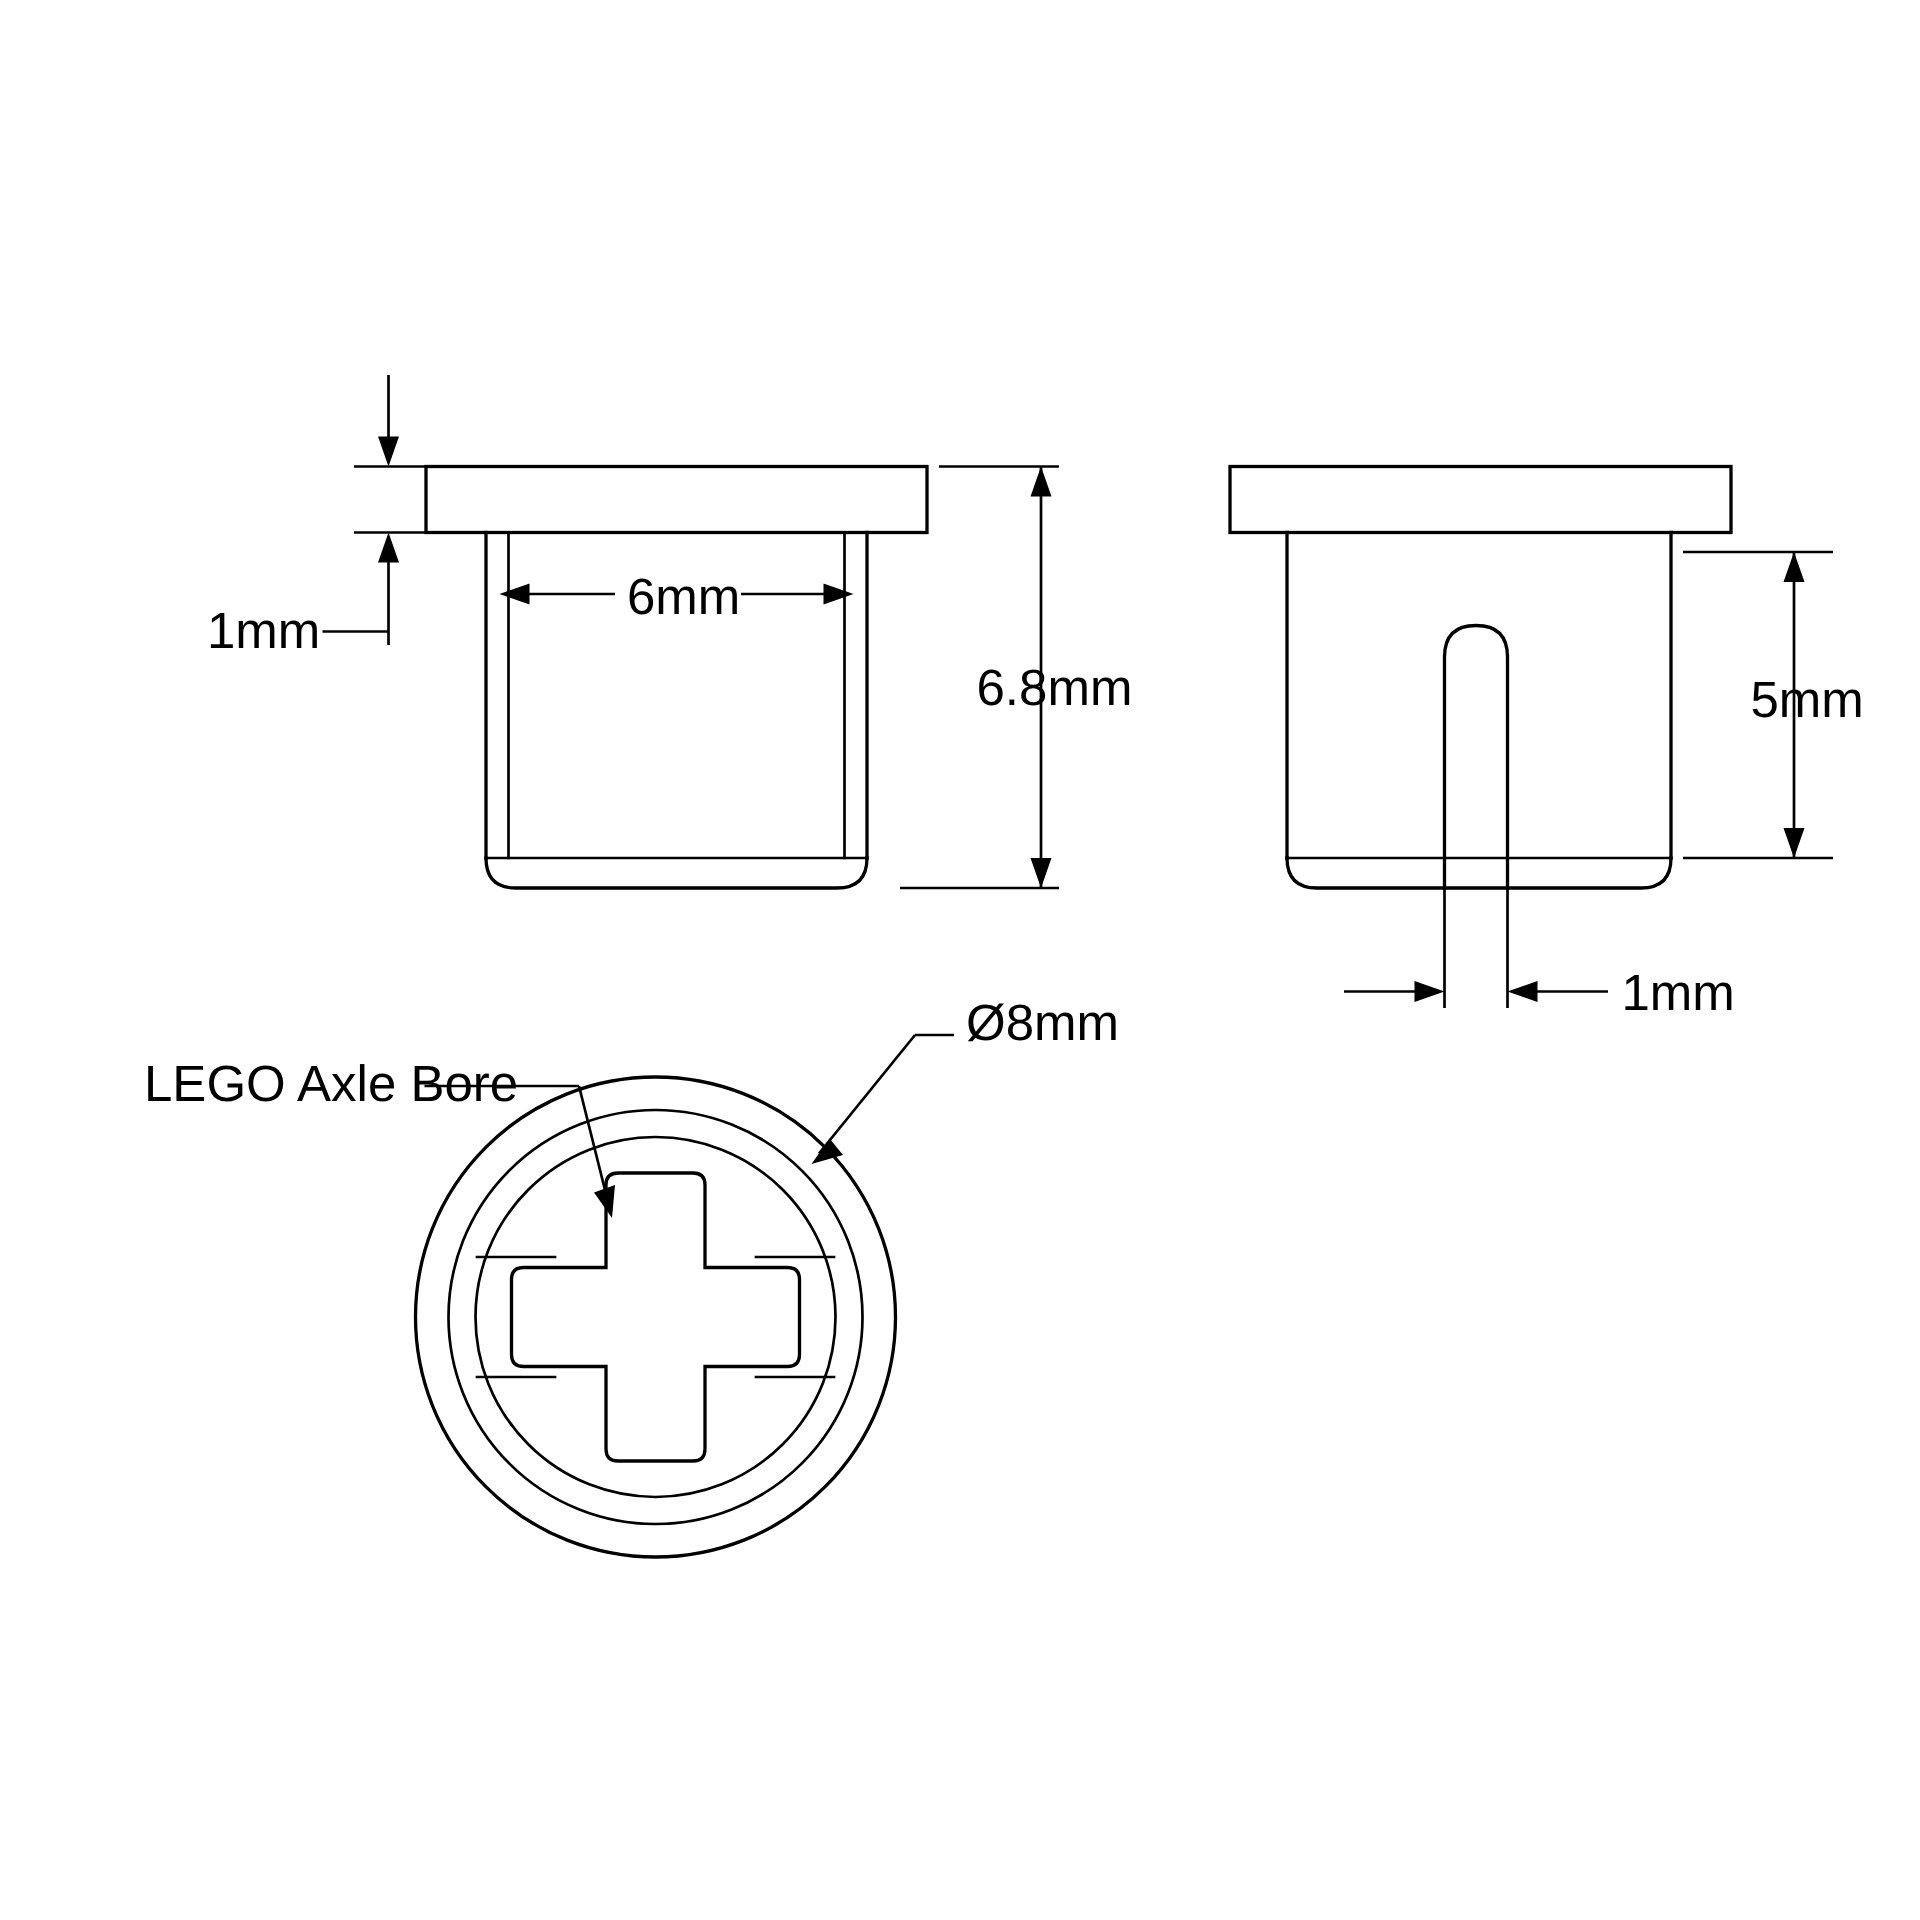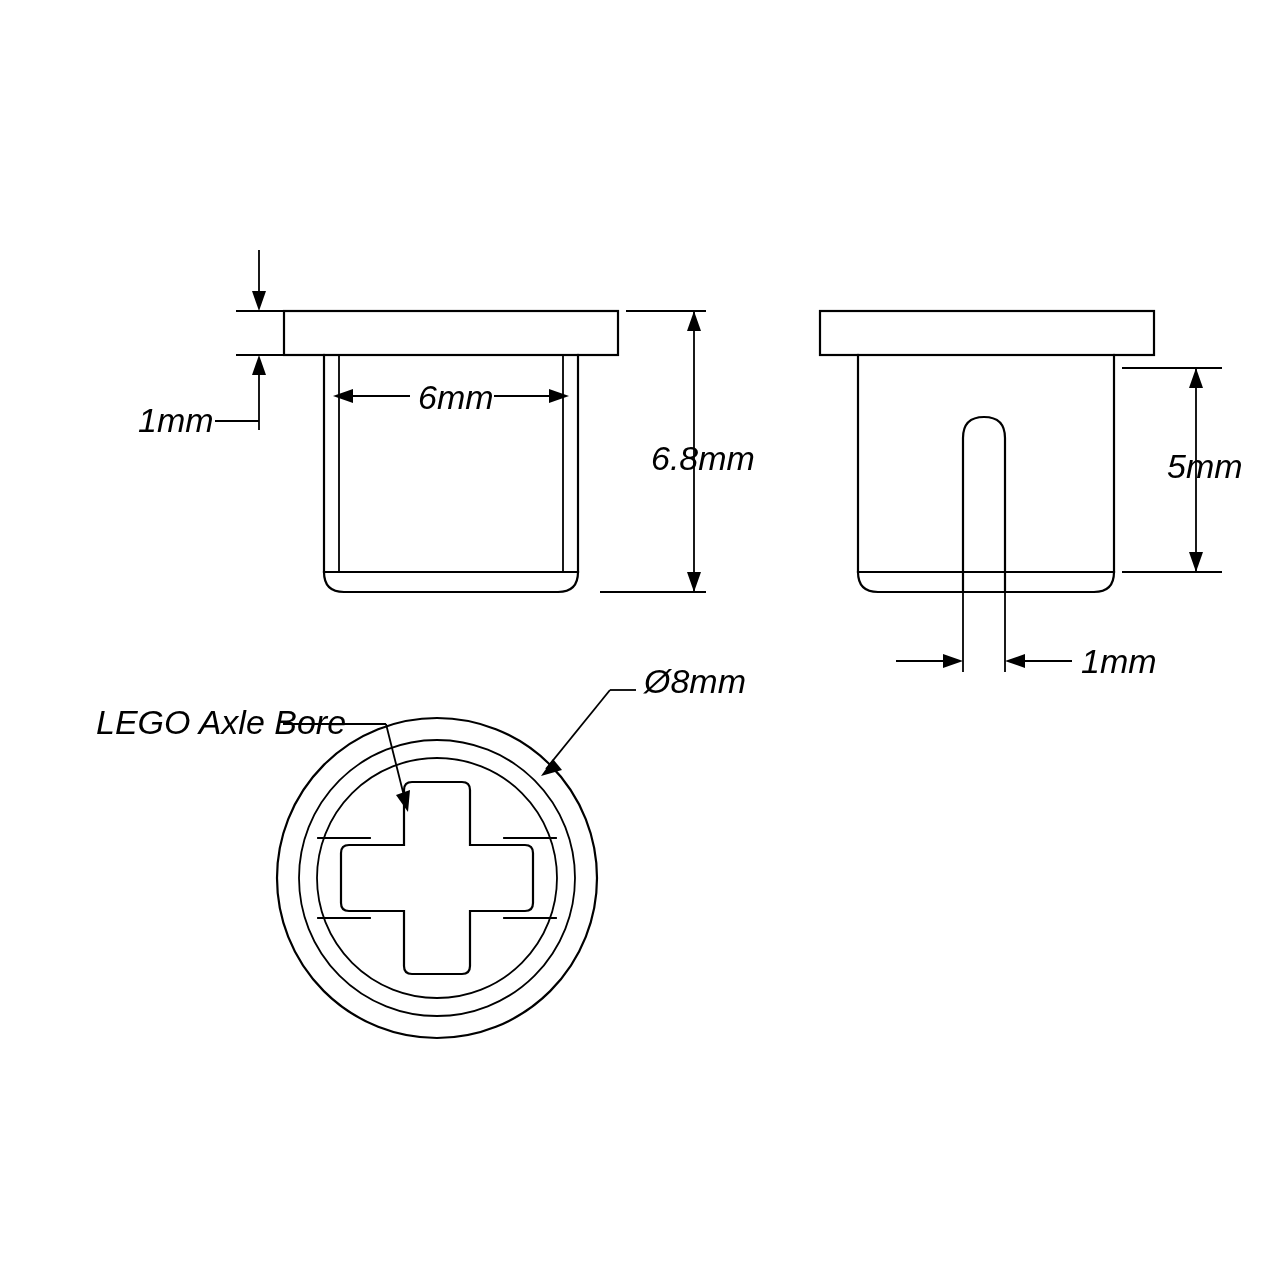--- a/index.html
+++ b/index.html
@@ -11,21 +11,20 @@
     width: 1280px;
     height: 1280px;
     font-family: "Liberation Sans", sans-serif;
     color: #000000;
     overflow: hidden;
   }
   #drawing-root {
     position: relative;
     width: 1280px;
     height: 1280px;
-    font-style: italic;
   }
   svg#tech-drawing {
     position: absolute;
     top: 0;
     left: 0;
     width: 1280px;
     height: 1280px;
   }
   .ln {
     stroke: #000000;

